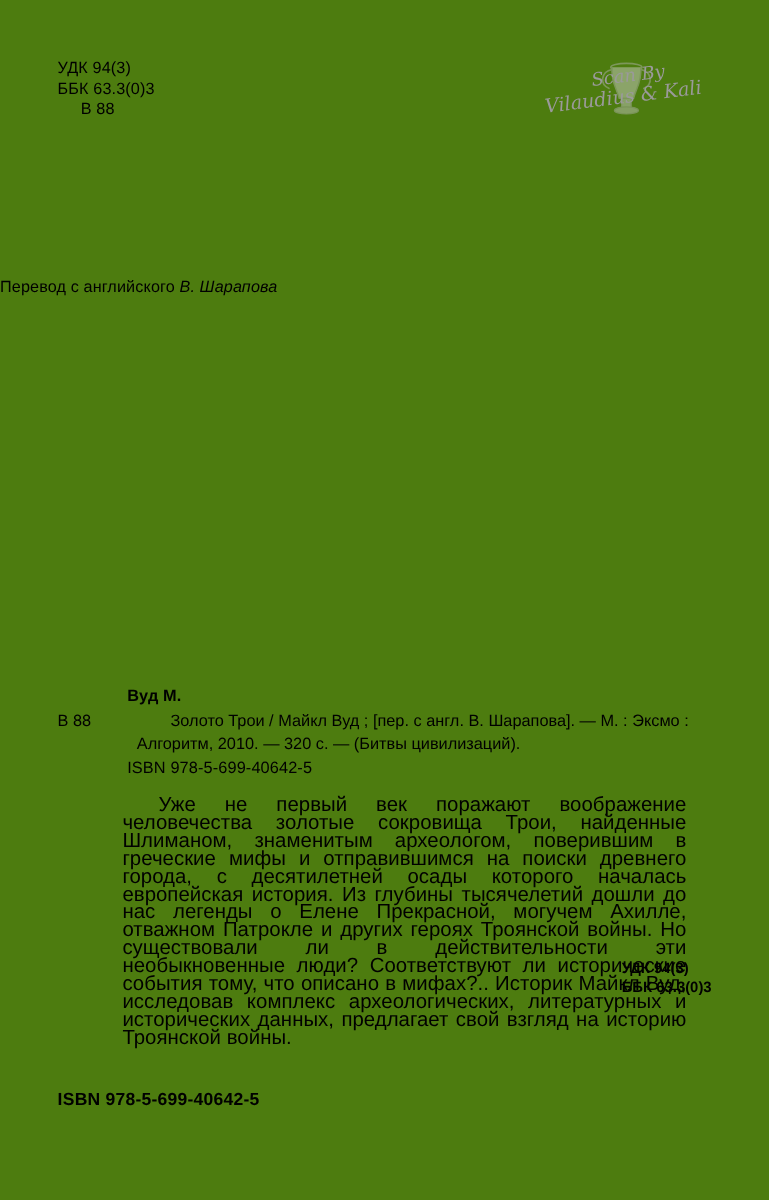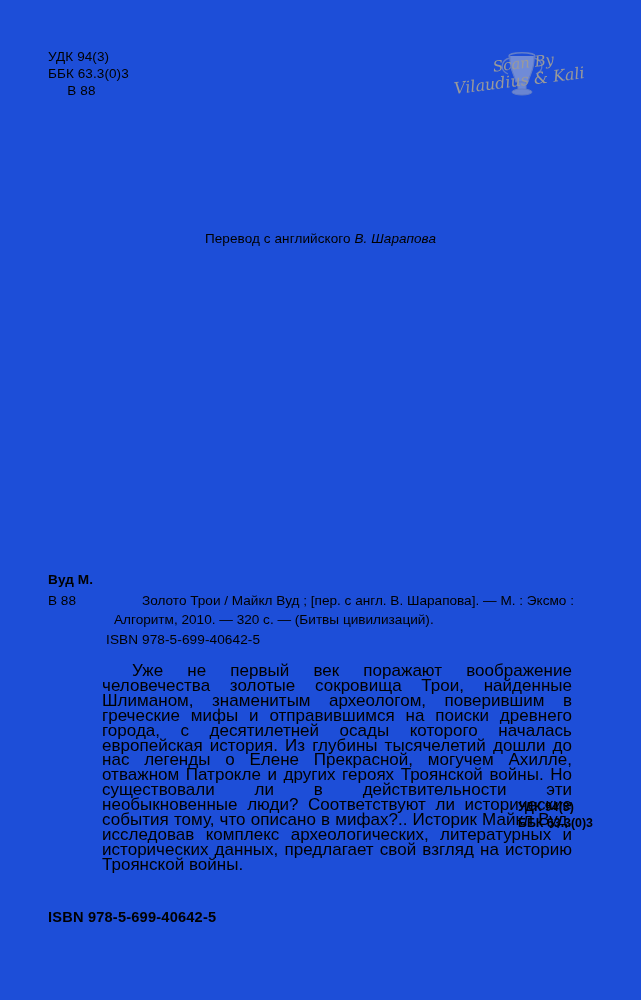--- a/index.html
+++ b/index.html
@@ -12,21 +12,21 @@
     height: 1000px;
     position: relative;
     font-family: "Liberation Sans", sans-serif;
     color: #000000;
     overflow: hidden;
   }
 
   .page {
     position: absolute;
     inset: 0;
-    background: #1d4ed8;
+    background: #4d7c0f;
   }
 
   
   .classif-top {
     position: absolute;
     left: 48px;
     top: 48px;
     font-size: 13.5px;
     line-height: 17px;
     letter-spacing: 0.1px;
@@ -55,39 +55,40 @@
     font-style: italic;
     fill: #9a9a9a;
   }
 
   
   .translator {
     position: absolute;
     left: 0;
     right: 0;
     top: 231px;
-    text-align: center;
+    text-align: left;
     font-size: 13.5px;
     letter-spacing: 0.1px;
   }
   .translator .it {
     font-style: italic;
   }
 
   
   .biblio {
     position: absolute;
     left: 48px;
     top: 570px;
     width: 545px;
     font-size: 13.6px;
     line-height: 19.5px;
   }
   .biblio-author {
     font-weight: bold;
+    margin-left: 58px;
     letter-spacing: 0.1px;
   }
   .biblio-body {
     position: relative;
     margin-top: 1px;
   }
   .biblio-code {
     position: absolute;
     left: 0;
     top: 0;

